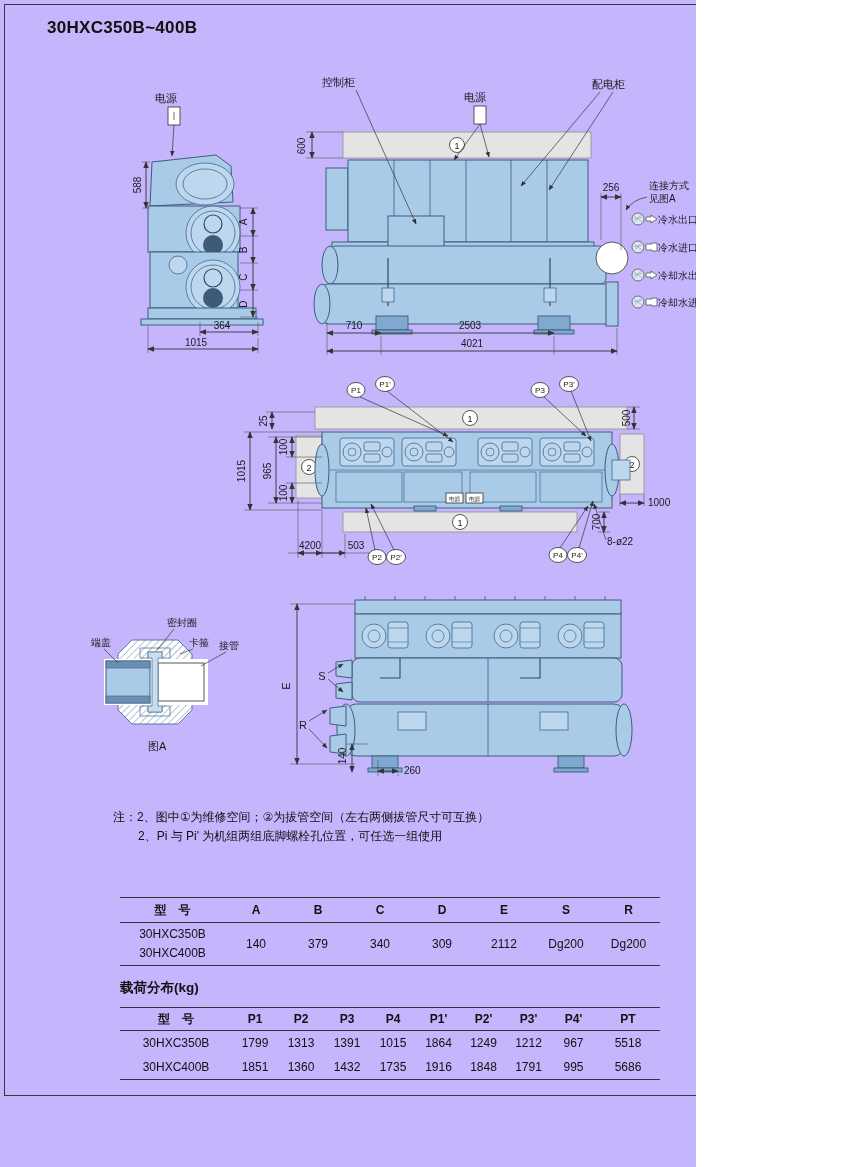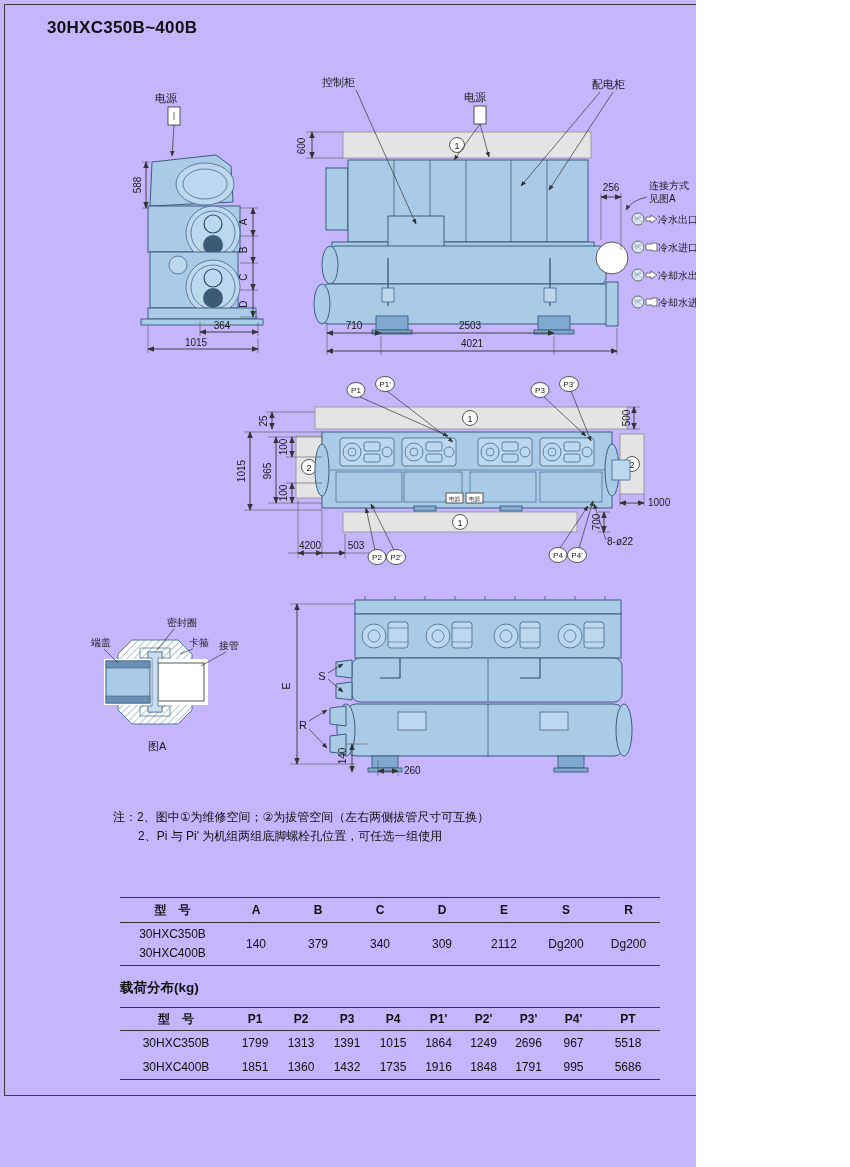--- a/index.html
+++ b/index.html
@@ -465,21 +465,21 @@
         <th>PT</th>
       </tr>
       <tr>
         <td>30HXC350B</td>
         <td>1799</td>
         <td>1313</td>
         <td>1391</td>
         <td>1015</td>
         <td>1864</td>
         <td>1249</td>
-        <td>2696</td>
+        <td>1212</td>
         <td>967</td>
         <td>5518</td>
       </tr>
       <tr>
         <td>30HXC400B</td>
         <td>1851</td>
         <td>1360</td>
         <td>1432</td>
         <td>1735</td>
         <td>1916</td>

